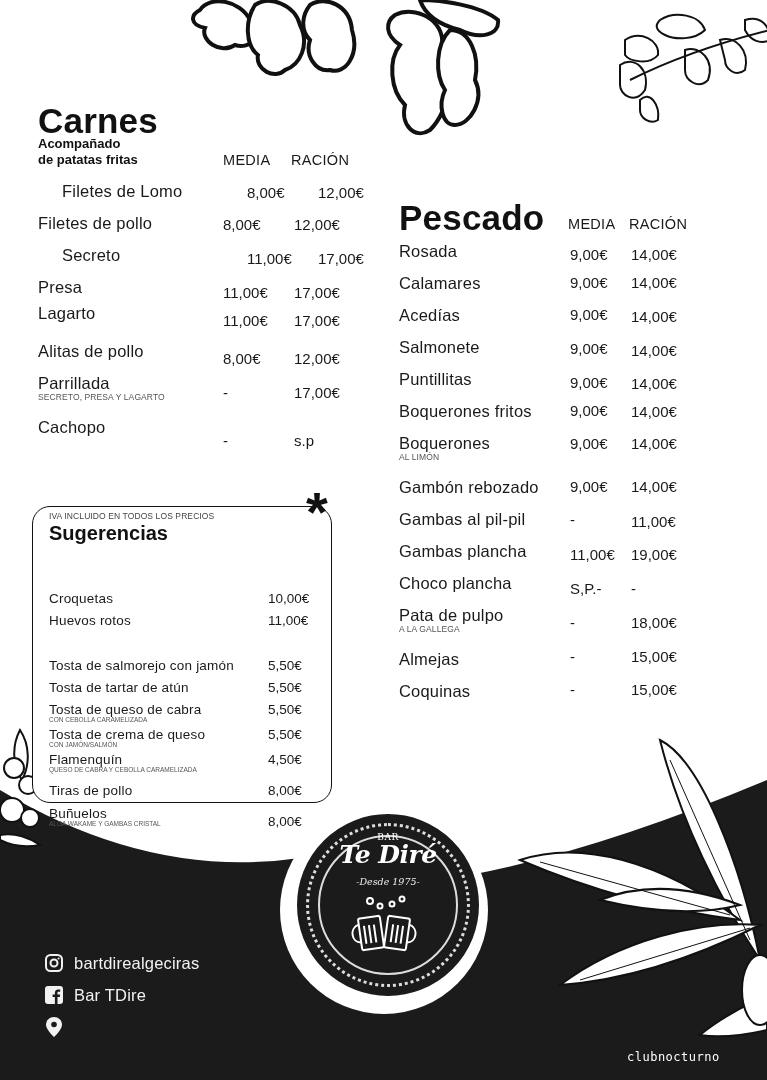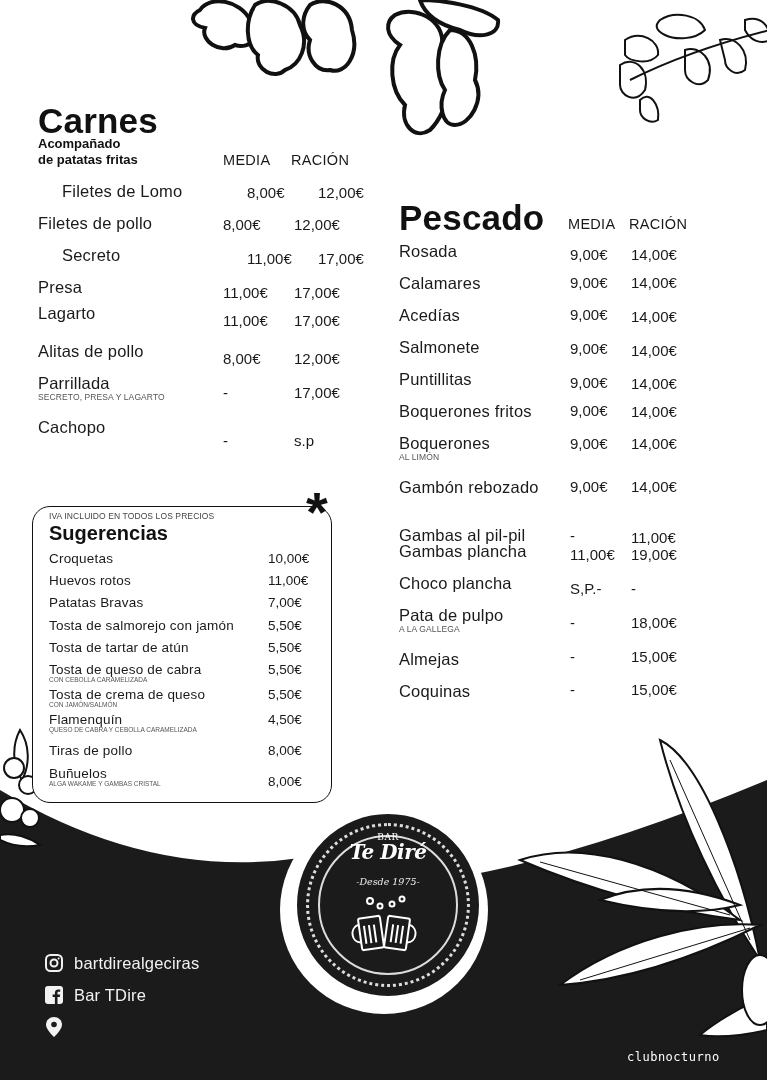--- a/index.html
+++ b/index.html
@@ -22,33 +22,33 @@
     .row { position: absolute; height: 24px; }
     .row .name { position: absolute; left: 0; top: 0; font-size: 16.5px; color: #1a1a1a; white-space: nowrap; letter-spacing: 0.2px; }
     .row .note { position: absolute; left: 0; top: 18px; font-size: 8.5px; color: #555; white-space: nowrap; letter-spacing: 0.1px; }
     .row .p1, .row .p2 { position: absolute; top: 2px; font-size: 15px; color: #1a1a1a; white-space: nowrap; }
 
     
     .sug-box { position: absolute; left: 32px; top: 506px; width: 300px; height: 297px; border: 1.5px solid #111; border-radius: 18px; background: #fff; }
     .asterisk { position: absolute; left: 306px; top: 484px; font-size: 56px; font-weight: bold; color: #111; line-height: 56px; }
     .iva { position: absolute; left: 49px; top: 511px; font-size: 8.5px; color: #444; letter-spacing: 0.1px; }
     .sug-title { position: absolute; left: 49px; top: 522px; font-size: 20px; font-weight: bold; color: #111; }
-    .srow { position: absolute; left: 49px; width: 265px; height: 20px; }
+    .srow { position: absolute; left: 49px; width: 265px; height: 20px; margin-top: 40px; }
     .srow .name { position: absolute; left: 0; top: 0; font-size: 13.5px; color: #1a1a1a; white-space: nowrap; letter-spacing: 0.2px; }
     .srow .note { position: absolute; left: 0; top: 14px; font-size: 6.5px; color: #555; white-space: nowrap; }
     .srow .price { position: absolute; left: 219px; top: 0; font-size: 13.5px; color: #1a1a1a; white-space: nowrap; }
 
     
     .logo-outer { position: absolute; left: 280px; top: 806px; width: 208px; height: 208px; border-radius: 50%; background: #fff; }
     .logo-inner { position: absolute; left: 295px; top: 812px; width: 186px; height: 186px; border-radius: 50%; background: #1b1b1b; border: 2px solid #fff; }
     .logo-ring { position: absolute; left: 306px; top: 823px; width: 164px; height: 164px; border-radius: 50%; border: 3px dotted #ddd; }
     .logo-core { position: absolute; left: 318px; top: 835px; width: 140px; height: 140px; border-radius: 50%; background: #1b1b1b; border: 2px solid #ddd; }
     .logo-text { position: absolute; color: #fff; text-align: center; width: 140px; left: 318px; }
     .logo-bar-lbl { top: 832px; font-family: "DejaVu Serif", serif; font-size: 9px; letter-spacing: 0.5px; }
-    .logo-name { top: 840px; font-family: "DejaVu Serif", serif; font-style: italic; font-weight: bold; font-size: 20px; letter-spacing: -0.5px; }
+    .logo-name { top: 840px; font-family: "DejaVu Serif", serif; font-style: italic; font-weight: bold; font-size: 25px; letter-spacing: -0.5px; }
     .logo-since { top: 876px; font-family: "DejaVu Serif", serif; font-style: italic; font-size: 9.5px; color: #eee; }
 
     
     .contact { position: absolute; left: 44px; height: 22px; display: flex; align-items: center; }
     .contact .ic { width: 20px; height: 20px; margin-right: 10px; display: flex; align-items: center; justify-content: center; }
     .contact .txt { color: #f2f2f2; font-size: 16.5px; letter-spacing: 0.2px; white-space: nowrap; }
 
     .watermark { position: absolute; left: 627px; top: 1050px; font-family: "DejaVu Sans Mono", monospace; font-size: 12px; color: #fff; letter-spacing: 0.5px; }
   </style>
 </head>
@@ -193,21 +193,21 @@
     <span class="name">Boquerones</span>
     <span class="note">AL LIMÓN</span>
     <span class="p1" style="left:171px; top:1px;">9,00€</span>
     <span class="p2" style="left:232px; top:1px;">14,00€</span>
   </div>
   <div class="row" style="left:399px; top:478px; width:300px;">
     <span class="name">Gambón rebozado</span>
     <span class="p1" style="left:171px; top:0px;">9,00€</span>
     <span class="p2" style="left:232px; top:0px;">14,00€</span>
   </div>
-  <div class="row" style="left:399px; top:510px; width:300px;margin-top:16px;">
+  <div class="row" style="left:399px; top:510px; width:300px;">
     <span class="name">Gambas al pil-pil</span>
     <span class="p1" style="left:171px; top:1px;">-</span>
     <span class="p2" style="left:232px; top:3px;">11,00€</span>
   </div>
   <div class="row" style="left:399px; top:542px; width:300px;">
     <span class="name">Gambas plancha</span>
     <span class="p1" style="left:171px; top:4px;">11,00€</span>
     <span class="p2" style="left:232px; top:4px;">19,00€</span>
   </div>
   <div class="row" style="left:399px; top:574px; width:300px;">
@@ -237,24 +237,20 @@
   <div class="iva">IVA INCLUIDO EN TODOS LOS PRECIOS</div>
   <div class="sug-title">Sugerencias</div>
 
   <div class="srow" style="top:551px;">
     <span class="name">Croquetas</span>
     <span class="price">10,00€</span>
   </div>
   <div class="srow" style="top:573px;">
     <span class="name">Huevos rotos</span>
     <span class="price">11,00€</span>
-  </div>
-  <div class="srow" style="top:595px;">
-    <span class="name">Patatas Bravas</span>
-    <span class="price">7,00€</span>
   </div>
   <div class="srow" style="top:618px;">
     <span class="name">Tosta de salmorejo con jamón</span>
     <span class="price">5,50€</span>
   </div>
   <div class="srow" style="top:640px;">
     <span class="name">Tosta de tartar de atún</span>
     <span class="price">5,50€</span>
   </div>
   <div class="srow" style="top:662px;">

